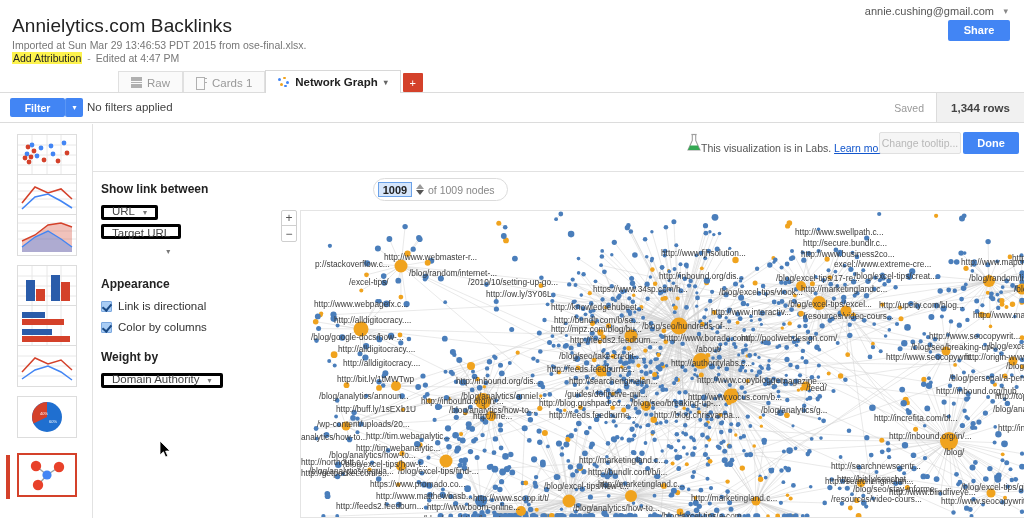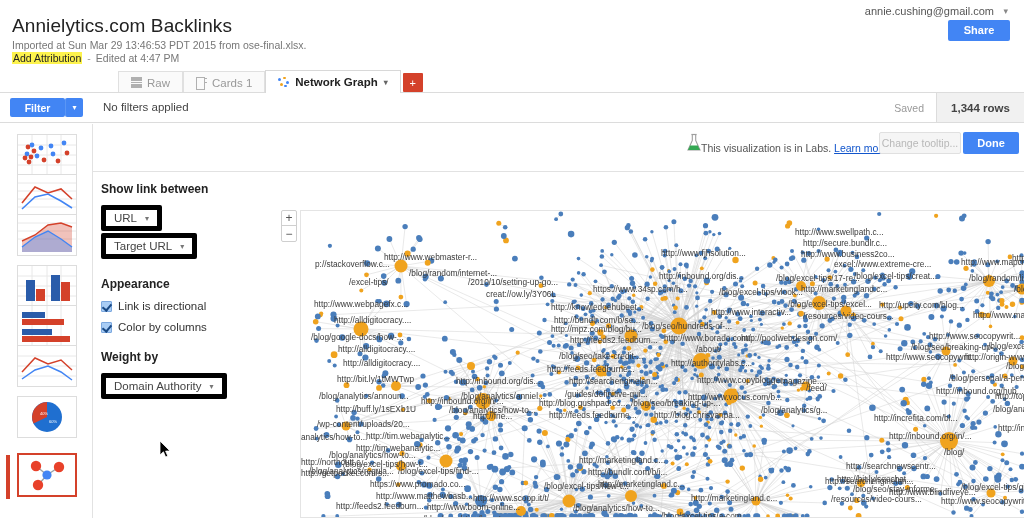--- a/index.html
+++ b/index.html
@@ -82,21 +82,21 @@
   .filter-btn {
     position:absolute; left:10px; top:5px; width:55px; height:19px;
     background:#4285f4; color:#fff; font-size:10.5px; font-weight:bold;
     border-radius:2px; display:flex; align-items:center; justify-content:center; cursor:pointer;
   }
   .filter-caret {
     position:absolute; left:65px; top:5px; width:18px; height:19px; background:#4285f4;
     border-radius:2px; color:#fff; font-size:8px; display:flex; align-items:center; justify-content:center;
     border-left:1px solid #5a96f5; cursor:pointer;
   }
-  .filter-text { position:absolute; left:103px; top:8px; font-size:11.5px; color:#444; }
+  .filter-text { position:absolute; left:87px; top:8px; font-size:11.5px; color:#444; }
   .saved-text { position:absolute; right:100px; top:9px; font-size:10.5px; color:#999; }
   .rows-box {
     position:absolute; right:0; top:0; width:88px; height:29px;
     background:#f1f1f1; border-left:1px solid #dcdcdc;
     display:flex; align-items:center; justify-content:center;
     font-size:11.5px; color:#444; font-weight:bold;
   }
 
   
   .rail { position:absolute; left:0; top:124px; width:93px; height:394px; background:#fff; border-right:1px solid #e2e2e2; }
@@ -122,22 +122,22 @@
   .btn-done {
     position:absolute; left:870px; top:8px; width:56px; height:22px;
     background:#4285f4; color:#fff; font-size:11px; font-weight:bold;
     border-radius:2px; display:flex; align-items:center; justify-content:center; cursor:pointer;
   }
 
   
   .cfg { position:absolute; left:0; top:48px; width:188px; height:346px; background:#fff; }
   .cfg-h { font-size:12px; font-weight:bold; color:#222; }
   .sel-box {
-    display:inline-flex; align-items:center; gap:8px; height:26px;
-    border:5px solid #000000; border-radius:2px; background:#fff;
+    display:inline-flex; align-items:flex-end; gap:8px; height:15px;
+    border:3px solid #000000; border-radius:2px; background:#fff;
     padding:0 8px; font-size:11.5px; color:#444; cursor:pointer;
   }
   .sel-box .c { font-size:8px; color:#777; }
   .chk-row { display:flex; align-items:center; gap:6px; font-size:11.5px; color:#333; cursor:pointer; }
   .chk {
     width:11px; height:11px; background:#a9cdf5; border:1px solid #7ba7de;
     border-radius:1px; position:relative;
   }
   .chk::after {
     content:""; position:absolute; left:2px; top:0px; width:4px; height:7px;
@@ -387,21 +387,21 @@
       <div class="btn-tooltip">Change tooltip...</div>
       <div class="btn-done">Done</div>
     </div>
 
     <div class="cfg">
       <div class="cfg-h" style="position:absolute;left:8px;top:10px;">Show link between</div>
       <div class="sel-box" style="position:absolute;left:8px;top:33px;min-width:54px;">
         <span>URL</span>
         <span class="c">▾</span>
       </div>
-      <div class="sel-box" style="position:absolute;left:8px;top:61px;">
+      <div class="sel-box" style="position:absolute;left:8px;top:52px;flex-direction:column;">
         <span>Target URL</span>
         <span class="c">▾</span>
       </div>
 
       <div class="cfg-h" style="position:absolute;left:8px;top:105px;">Appearance</div>
       <div class="chk-row" style="position:absolute;left:8px;top:128px;">
         <span class="chk"></span>
         <span>Link is directional</span>
       </div>
       <div class="chk-row" style="position:absolute;left:8px;top:149px;">
@@ -411,20 +411,28 @@
 
       <div class="cfg-h" style="position:absolute;left:8px;top:178px;">Weight by</div>
       <div class="sel-box" style="position:absolute;left:8px;top:201px;">
         <span>Domain Authority</span>
         <span class="c">▾</span>
       </div>
     </div>
 
     <div class="graph-wrap">
 
+      <div class="nodecount">
+        <div class="nc-input">1009</div>
+        <div class="spin">
+          <span class="up"></span>
+          <span class="dn"></span>
+        </div>
+        <div class="nc-label">of 1009 nodes</div>
+      </div>
 
       <div class="zoomctl">
         <div>+</div>
         <div>−</div>
       </div>
 
       <div class="canvas" id="canvas">
         <svg id="graph-svg" width="724" height="308">
             <path d="M378.0 115.0L252.3 84.0M378.0 115.0L375.3 34.2M378.0 115.0L416.2 37.9M378.0 115.0L428.2 98.9M378.0 115.0L284.2 128.7M378.0 115.0L300.9 45.5M378.0 115.0L369.1 78.5M378.0 115.0L333.3 119.8M378.0 115.0L274.5 73.9M378.0 115.0L354.4 148.2M378.0 115.0L333.2 146.8M378.0 115.0L346.6 87.7M378.0 115.0L351.1 47.7M378.0 115.0L472.7 167.6M378.0 115.0L336.7 201.4M378.0 115.0L405.6 71.8M378.0 115.0L404.9 22.2M378.0 115.0L310.8 43.8M378.0 115.0L419.3 203.9M378.0 115.0L360.9 57.0M378.0 115.0L424.1 170.1M378.0 115.0L268.2 73.4M378.0 115.0L365.3 210.7M378.0 115.0L335.9 146.5M378.0 115.0L400.1 42.1M378.0 115.0L294.5 70.3M378.0 115.0L301.2 39.9M378.0 115.0L385.3 54.0M378.0 115.0L350.9 20.8M378.0 115.0L473.0 51.2M378.0 115.0L290.2 92.4M378.0 115.0L440.4 67.1M378.0 115.0L383.2 197.2M378.0 115.0L258.0 161.3M378.0 115.0L368.2 60.4M378.0 115.0L400.3 163.9M378.0 115.0L312.7 210.3M378.0 115.0L384.8 223.3M378.0 115.0L327.4 14.4M378.0 115.0L434.5 73.1M378.0 115.0L456.1 57.7M378.0 115.0L379.5 53.2M378.0 115.0L461.2 131.6M378.0 115.0L405.1 213.7M378.0 115.0L444.8 134.2M378.0 115.0L444.5 160.0M378.0 115.0L404.2 47.3M378.0 115.0L404.5 14.7M378.0 115.0L307.0 95.8M378.0 115.0L298.8 130.8M378.0 115.0L363.7 44.5M378.0 115.0L472.4 47.1M378.0 115.0L439.2 107.7M378.0 115.0L356.9 156.3M378.0 115.0L340.4 96.0M378.0 115.0L412.8 23.6M378.0 115.0L425.7 157.9M378.0 115.0L400.8 57.3M378.0 115.0L275.6 105.2M378.0 115.0L469.9 170.8M378.0 115.0L362.1 155.4M378.0 115.0L492.0 126.5M378.0 115.0L358.7 155.1M378.0 115.0L478.1 103.0M378.0 115.0L332.7 84.2M378.0 115.0L341.9 167.3M378.0 115.0L372.4 72.3M378.0 115.0L280.3 84.1M378.0 115.0L359.1 175.7M378.0 115.0L344.1 28.3M378.0 115.0L428.8 37.3M378.0 115.0L417.0 206.1M378.0 115.0L476.3 136.1M378.0 115.0L418.7 105.6M378.0 115.0L375.6 167.2M378.0 115.0L407.7 40.1M378.0 115.0L355.9 182.5M378.0 115.0L415.0 168.0M378.0 115.0L314.4 89.5M378.0 115.0L417.7 163.6M378.0 115.0L301.5 88.6M378.0 115.0L425.1 83.7M378.0 115.0L333.8 101.1M378.0 115.0L394.3 158.9M378.0 115.0L364.9 16.2M378.0 115.0L307.5 93.9M378.0 115.0L251.3 90.0M378.0 115.0L344.3 139.7M378.0 115.0L328.3 151.5M378.0 115.0L363.5 80.1M378.0 115.0L354.1 72.7M378.0 115.0L493.8 84.5M378.0 115.0L477.7 185.4M378.0 115.0L322.7 198.9M378.0 115.0L353.6 163.5M378.0 115.0L375.3 194.9M378.0 115.0L418.5 22.5M378.0 115.0L384.2 214.3M378.0 115.0L379.8 191.1M378.0 115.0L419.3 133.6M378.0 115.0L452.2 118.5M378.0 115.0L347.3 214.1M378.0 115.0L424.8 132.7M378.0 115.0L446.6 93.8M378.0 115.0L421.4 211.0M378.0 115.0L373.5 57.9M378.0 115.0L270.2 137.1M378.0 115.0L285.6 151.9M378.0 115.0L452.0 152.7M378.0 115.0L327.3 99.7M378.0 115.0L320.7 104.5M378.0 115.0L294.6 127.0M378.0 115.0L436.6 111.6M378.0 115.0L367.6 59.7M378.0 115.0L477.4 180.6M378.0 115.0L345.7 45.7M378.0 115.0L485.3 164.3M378.0 115.0L311.7 87.8M378.0 115.0L467.5 132.2M378.0 115.0L329.9 20.5M378.0 115.0L364.1 40.2M378.0 115.0L496.2 156.1M378.0 115.0L282.2 97.7M378.0 115.0L343.1 148.5M378.0 115.0L394.1 75.3M378.0 115.0L446.7 170.0M378.0 115.0L265.5 134.4M378.0 115.0L377.1 169.1M378.0 115.0L481.3 117.1M378.0 115.0L482.6 81.4M378.0 115.0L326.3 16.7M378.0 115.0L408.9 20.7M378.0 115.0L435.4 182.7M378.0 115.0L358.9 158.7M378.0 115.0L361.1 153.1M378.0 115.0L358.8 82.7M378.0 115.0L294.2 111.6M378.0 115.0L439.6 69.9M378.0 115.0L458.0 146.4M378.0 115.0L444.1 181.2M378.0 115.0L418.6 138.1M378.0 115.0L288.8 82.2M378.0 115.0L277.5 47.6M378.0 115.0L361.9 178.6M378.0 115.0L482.9 113.1M378.0 115.0L372.9 10.7M378.0 115.0L395.3 44.4M378.0 115.0L307.9 162.7M378.0 115.0L359.9 81.1M378.0 115.0L313.3 31.3M400.0 150.0L486.0 148.4M400.0 150.0L406.7 204.5M400.0 150.0L380.3 192.8M400.0 150.0L374.5 96.8M400.0 150.0L325.0 151.9M400.0 150.0L373.1 172.1M400.0 150.0L439.3 159.1M400.0 150.0L349.4 66.0M400.0 150.0L363.8 75.5M400.0 150.0L312.1 145.3M400.0 150.0L330.9 218.6M400.0 150.0L410.4 208.2M400.0 150.0L310.7 171.8M400.0 150.0L396.5 86.9M400.0 150.0L328.0 206.7M400.0 150.0L458.5 161.1M400.0 150.0L327.9 162.8M400.0 150.0L488.7 112.4M400.0 150.0L446.8 205.6M400.0 150.0L434.8 224.0M400.0 150.0L297.2 155.6M400.0 150.0L441.8 141.9M400.0 150.0L501.9 139.9M400.0 150.0L320.9 156.1M400.0 150.0L376.7 87.5M400.0 150.0L428.8 174.1M400.0 150.0L399.3 110.5M400.0 150.0L395.7 95.2M400.0 150.0L442.4 150.7M400.0 150.0L346.1 214.4M400.0 150.0L428.7 235.4M400.0 150.0L467.4 192.0M400.0 150.0L378.4 181.6M400.0 150.0L334.7 123.3M400.0 150.0L375.3 210.3M400.0 150.0L345.1 203.4M400.0 150.0L446.1 144.8M400.0 150.0L441.0 156.2M400.0 150.0L323.1 152.6M400.0 150.0L381.9 221.7M400.0 150.0L481.0 90.5M400.0 150.0L307.6 114.8M400.0 150.0L477.5 170.1M400.0 150.0L427.2 128.8M400.0 150.0L454.2 143.5M400.0 150.0L478.5 134.9M400.0 150.0L352.0 196.9M400.0 150.0L404.2 113.1M400.0 150.0L349.6 161.0M400.0 150.0L408.1 228.6M400.0 150.0L386.6 198.7M400.0 150.0L336.8 172.7M400.0 150.0L430.3 180.8M400.0 150.0L464.7 131.5M400.0 150.0L341.6 180.4M400.0 150.0L329.0 103.1M400.0 150.0L389.7 69.9M400.0 150.0L327.8 137.3M400.0 150.0L330.6 189.1M400.0 150.0L293.2 149.0M400.0 150.0L418.9 184.6M400.0 150.0L333.2 110.6M400.0 150.0L384.4 181.3M400.0 150.0L424.1 201.9M400.0 150.0L496.5 129.4M400.0 150.0L404.0 194.0M400.0 150.0L450.0 105.4M400.0 150.0L473.2 91.0M400.0 150.0L312.7 205.4M400.0 150.0L339.5 216.0M400.0 150.0L419.0 116.1M400.0 150.0L406.0 207.8M400.0 150.0L448.7 144.5M400.0 150.0L493.1 130.9M400.0 150.0L418.4 236.8M400.0 150.0L368.1 69.6M400.0 150.0L346.1 73.2M400.0 150.0L319.5 150.6M400.0 150.0L405.1 98.8M400.0 150.0L413.3 101.5M400.0 150.0L414.3 187.6M400.0 150.0L460.4 215.2M400.0 150.0L486.3 189.0M400.0 150.0L318.2 190.2M400.0 150.0L311.3 184.5M400.0 150.0L433.4 179.8M400.0 150.0L465.7 168.6M400.0 150.0L422.6 230.6M400.0 150.0L342.1 106.7M400.0 150.0L484.6 172.8M400.0 150.0L435.8 185.7M400.0 150.0L441.2 75.3M400.0 150.0L385.9 55.9M400.0 150.0L437.3 213.3M400.0 150.0L375.1 111.0M400.0 150.0L423.7 240.3M400.0 150.0L423.3 77.2M400.0 150.0L411.1 80.8M400.0 150.0L425.3 193.4M400.0 150.0L461.0 157.2M400.0 150.0L428.1 191.4M400.0 150.0L327.2 195.7M400.0 150.0L372.6 94.2M400.0 150.0L416.3 121.2M400.0 150.0L450.4 109.5M400.0 150.0L407.0 211.2M400.0 150.0L501.0 177.8M400.0 150.0L359.0 157.8M400.0 150.0L434.6 136.0M400.0 150.0L315.0 214.9M400.0 150.0L404.4 243.5M400.0 150.0L334.7 197.5M400.0 150.0L361.5 125.8M400.0 150.0L442.9 239.8M400.0 150.0L381.3 110.6M400.0 150.0L498.7 103.1M400.0 150.0L409.1 110.1M400.0 150.0L302.3 125.9M400.0 150.0L329.9 125.8M400.0 150.0L332.1 109.4M400.0 150.0L393.1 229.4M400.0 150.0L420.3 221.1M400.0 150.0L440.8 176.6M400.0 150.0L344.9 155.3M400.0 150.0L506.2 188.3M400.0 150.0L442.4 186.5M400.0 150.0L504.4 115.0M400.0 150.0L287.4 171.8M400.0 150.0L395.9 81.8M400.0 150.0L379.9 79.7M330.0 125.0L306.5 142.7M330.0 125.0L284.5 103.3M330.0 125.0L310.8 75.3M330.0 125.0L345.1 162.5M330.0 125.0L331.8 90.7M330.0 125.0L309.3 157.9M330.0 125.0L265.4 124.5M330.0 125.0L409.2 89.9M330.0 125.0L303.4 60.8M330.0 125.0L362.9 119.8M330.0 125.0L343.2 151.3M330.0 125.0L301.7 87.9M330.0 125.0L239.3 140.5M330.0 125.0L383.8 67.8M330.0 125.0L296.4 109.8M330.0 125.0L373.7 101.2M330.0 125.0L315.6 181.3M330.0 125.0L324.2 80.0M330.0 125.0L274.0 90.2M330.0 125.0L337.9 201.0M330.0 125.0L292.7 99.6M330.0 125.0L412.0 147.0M330.0 125.0L291.2 104.8M330.0 125.0L280.2 107.9M330.0 125.0L264.3 135.3M330.0 125.0L318.4 179.9M330.0 125.0L272.7 90.9M330.0 125.0L287.8 128.3M330.0 125.0L350.6 49.7M330.0 125.0L337.7 170.2M330.0 125.0L321.4 80.9M330.0 125.0L289.6 100.6M330.0 125.0L282.6 63.2M330.0 125.0L306.5 153.8M330.0 125.0L301.9 140.2M330.0 125.0L338.1 98.3M330.0 125.0L300.1 54.2M330.0 125.0L406.9 144.3M330.0 125.0L333.3 76.1M330.0 125.0L291.0 110.0M330.0 125.0L296.4 181.7M330.0 125.0L361.8 125.7M330.0 125.0L361.5 87.9M330.0 125.0L304.1 150.8M330.0 125.0L358.6 143.1M330.0 125.0L248.5 131.4M330.0 125.0L418.3 146.2M330.0 125.0L378.4 64.9M330.0 125.0L371.3 131.0M330.0 125.0L304.6 96.5M330.0 125.0L307.0 179.3M330.0 125.0L331.8 150.5M330.0 125.0L363.9 87.1M330.0 125.0L364.4 87.3M330.0 125.0L238.3 122.1M330.0 125.0L271.7 68.6M330.0 125.0L277.1 156.9M330.0 125.0L359.8 124.5M330.0 125.0L328.3 87.4M330.0 125.0L308.3 190.9M330.0 125.0L388.1 74.6M330.0 125.0L351.4 58.6M330.0 125.0L277.6 61.9M330.0 125.0L401.4 113.0M330.0 125.0L379.2 192.5M330.0 125.0L356.4 142.8M330.0 125.0L318.5 84.8M330.0 125.0L343.1 177.2M330.0 125.0L356.0 162.3M330.0 125.0L325.1 175.8M330.0 125.0L246.6 93.3M330.0 125.0L317.3 86.6M330.0 125.0L393.7 163.6M330.0 125.0L302.0 155.6M330.0 125.0L304.0 163.4M330.0 125.0L243.5 109.0M330.0 125.0L361.1 56.3M330.0 125.0L291.8 112.1M330.0 125.0L385.5 96.4M330.0 125.0L264.9 112.4M300.0 160.0L325.1 172.2M300.0 160.0L241.9 175.9M300.0 160.0L282.7 198.2M300.0 160.0L257.7 134.5M300.0 160.0L350.0 149.9M300.0 160.0L274.6 218.9M300.0 160.0L359.5 136.8M300.0 160.0L337.5 154.6M300.0 160.0L333.8 171.5M300.0 160.0L239.8 185.0M300.0 160.0L329.2 146.0M300.0 160.0L252.6 134.7M300.0 160.0L323.7 137.2M300.0 160.0L274.8 167.0M300.0 160.0L265.6 171.4M300.0 160.0L259.4 200.0M300.0 160.0L345.6 175.2M300.0 160.0L278.0 133.9M300.0 160.0L356.0 166.1M300.0 160.0L265.0 157.1M300.0 160.0L312.7 140.5M300.0 160.0L296.8 182.0M300.0 160.0L313.5 141.5M300.0 160.0L322.9 141.4M300.0 160.0L312.0 182.7M300.0 160.0L328.8 101.1M300.0 160.0L341.4 171.7M300.0 160.0L307.3 186.5M300.0 160.0L299.7 181.3M300.0 160.0L256.6 198.5M300.0 160.0L351.7 191.9M300.0 160.0L251.6 155.0M300.0 160.0L265.2 134.4M300.0 160.0L329.0 148.9M300.0 160.0L353.5 167.2M300.0 160.0L285.9 177.1M300.0 160.0L271.0 141.9M300.0 160.0L286.8 131.7M300.0 160.0L309.3 115.3M300.0 160.0L334.5 185.6M300.0 160.0L251.4 125.1M300.0 160.0L276.4 184.6M300.0 160.0L232.4 147.6M300.0 160.0L273.9 173.8M300.0 160.0L243.7 184.0M300.0 160.0L231.6 164.6M300.0 160.0L328.4 160.6M300.0 160.0L279.5 196.6M300.0 160.0L253.0 156.1M300.0 160.0L302.9 138.8M300.0 160.0L299.6 122.6M300.0 160.0L291.4 112.8M300.0 160.0L263.7 199.2M300.0 160.0L278.2 184.2M300.0 160.0L250.4 163.1M430.0 185.0L364.7 130.7M430.0 185.0L425.2 106.7M430.0 185.0L462.6 232.0M430.0 185.0L351.4 222.9M430.0 185.0L377.1 203.3M430.0 185.0L462.4 204.0M430.0 185.0L442.8 225.3M430.0 185.0L365.2 178.7M430.0 185.0L393.7 237.0M430.0 185.0L442.0 139.7M430.0 185.0L495.5 134.2M430.0 185.0L468.1 149.8M430.0 185.0L330.6 169.8M430.0 185.0L389.5 201.2M430.0 185.0L420.3 212.2M430.0 185.0L474.0 175.2M430.0 185.0L381.4 155.9M430.0 185.0L439.7 226.7M430.0 185.0L365.6 154.8M430.0 185.0L508.9 187.1M430.0 185.0L458.9 108.6M430.0 185.0L436.6 214.1M430.0 185.0L464.7 266.6M430.0 185.0L427.8 234.8M430.0 185.0L361.2 240.0M430.0 185.0L417.7 156.7M430.0 185.0L431.0 249.2M430.0 185.0L391.7 265.7M430.0 185.0L467.4 157.4M430.0 185.0L353.6 228.8M430.0 185.0L460.4 113.3M430.0 185.0L385.0 203.0M430.0 185.0L375.0 191.0M430.0 185.0L467.7 172.0M430.0 185.0L459.1 265.2M430.0 185.0L450.8 159.7M430.0 185.0L430.2 213.3M430.0 185.0L516.5 187.5M430.0 185.0L390.2 226.6M430.0 185.0L492.0 214.8M430.0 185.0L340.8 174.2M430.0 185.0L436.7 103.1M430.0 185.0L510.7 227.8M430.0 185.0L429.2 219.8M430.0 185.0L471.4 258.4M430.0 185.0L506.8 243.1M430.0 185.0L398.0 201.1M430.0 185.0L375.8 223.2M430.0 185.0L472.8 176.1M430.0 185.0L518.5 207.6M430.0 185.0L455.9 164.5M430.0 185.0L427.4 100.5M430.0 185.0L444.9 138.6M430.0 185.0L501.3 146.9M430.0 185.0L459.3 155.3M430.0 185.0L508.4 240.4M430.0 185.0L520.0 227.1M430.0 185.0L433.1 133.0M430.0 185.0L467.4 154.6M430.0 185.0L494.6 237.4M430.0 185.0L503.0 199.4M430.0 185.0L401.0 153.9M430.0 185.0L489.5 154.0M430.0 185.0L391.1 167.4M430.0 185.0L508.3 179.5M430.0 185.0L464.3 173.0M430.0 185.0L411.1 117.6M430.0 185.0L431.3 128.1M430.0 185.0L398.0 123.0M430.0 185.0L381.6 132.8M430.0 185.0L459.4 206.4M430.0 185.0L403.4 106.3M430.0 185.0L392.0 154.6M430.0 185.0L414.7 139.9M430.0 185.0L386.1 243.0M430.0 185.0L384.3 159.4M430.0 185.0L401.5 224.0M430.0 185.0L406.5 226.5M430.0 185.0L408.5 216.5M430.0 185.0L497.4 179.1M430.0 185.0L428.1 110.4M430.0 185.0L425.8 253.5M430.0 185.0L522.6 209.8M430.0 185.0L449.3 215.0M430.0 185.0L397.7 198.1M430.0 185.0L463.9 232.1M430.0 185.0L437.7 143.9M430.0 185.0L341.7 193.8M430.0 185.0L517.4 166.1M430.0 185.0L485.7 136.5M345.0 195.0L311.1 204.5M345.0 195.0L317.9 179.5M345.0 195.0L351.9 221.2M345.0 195.0L340.6 160.5M345.0 195.0L373.8 189.5M345.0 195.0L361.4 174.7M345.0 195.0L320.1 147.2M345.0 195.0L396.1 164.9M345.0 195.0L275.4 200.2M345.0 195.0L301.3 183.0M345.0 195.0L357.5 143.9M345.0 195.0L326.7 164.2M345.0 195.0L349.1 136.3M345.0 195.0L331.5 228.5M345.0 195.0L379.1 245.9M345.0 195.0L356.2 148.0M345.0 195.0L305.0 211.5M345.0 195.0L333.3 224.6M345.0 195.0L399.3 208.8M345.0 195.0L330.7 146.2M345.0 195.0L305.9 245.7M345.0 195.0L306.2 146.8M345.0 195.0L311.6 196.7M345.0 195.0L409.8 201.5M345.0 195.0L375.3 168.8M345.0 195.0L327.9 156.4M345.0 195.0L344.7 155.5M345.0 195.0L304.2 153.2M345.0 195.0L354.6 249.6M345.0 195.0L333.3 241.9M345.0 195.0L308.5 182.8M345.0 195.0L365.2 250.7M345.0 195.0L344.9 139.6M345.0 195.0L377.6 229.7M345.0 195.0L298.1 204.8M345.0 195.0L332.8 211.5M345.0 195.0L344.5 232.0M345.0 195.0L359.8 211.9M345.0 195.0L392.5 228.1M345.0 195.0L392.2 194.9M345.0 195.0L335.8 214.5M345.0 195.0L319.5 164.8M345.0 195.0L285.9 166.0M345.0 195.0L349.5 151.5M345.0 195.0L292.1 167.5M268.0 290.0L288.8 216.7M268.0 290.0L243.9 221.9M268.0 290.0L290.8 305.0M268.0 290.0L305.4 305.0M268.0 290.0L283.9 242.3M268.0 290.0L230.9 305.0M268.0 290.0L355.0 265.6M268.0 290.0L260.9 243.5M268.0 290.0L235.6 305.0M268.0 290.0L261.2 237.0M268.0 290.0L201.1 293.0M268.0 290.0L319.9 305.0M268.0 290.0L258.0 232.5M268.0 290.0L278.6 255.4M268.0 290.0L332.5 292.1M268.0 290.0L183.1 288.5M268.0 290.0L208.0 305.0M268.0 290.0L209.1 305.0M268.0 290.0L314.3 265.1M268.0 290.0L221.8 272.0M268.0 290.0L290.1 305.0M268.0 290.0L282.9 260.7M268.0 290.0L321.6 305.0M268.0 290.0L303.4 302.3M268.0 290.0L204.2 305.0M268.0 290.0L291.2 233.2M268.0 290.0L232.1 305.0M268.0 290.0L307.7 284.8M268.0 290.0L193.3 301.6M268.0 290.0L315.0 305.0M268.0 290.0L188.6 256.1M268.0 290.0L309.2 259.4M268.0 290.0L315.9 305.0M268.0 290.0L277.8 212.5M268.0 290.0L353.5 284.7M268.0 290.0L261.0 305.0M268.0 290.0L227.8 293.5M268.0 290.0L263.0 305.0M268.0 290.0L246.9 235.4M268.0 290.0L275.8 260.1M268.0 290.0L332.2 241.5M268.0 290.0L340.3 294.9M268.0 290.0L316.2 226.2M268.0 290.0L233.1 248.3M268.0 290.0L238.8 231.2M268.0 290.0L208.2 256.2M268.0 290.0L305.0 274.2M268.0 290.0L341.0 242.2M268.0 290.0L293.5 253.6M268.0 290.0L328.7 305.0M268.0 290.0L288.6 305.0M268.0 290.0L238.1 220.1M268.0 290.0L328.8 305.0M268.0 290.0L244.2 305.0M268.0 290.0L269.4 256.0M268.0 290.0L255.6 266.0M268.0 290.0L224.9 287.2M268.0 290.0L250.8 305.0M268.0 290.0L271.0 305.0M268.0 290.0L259.2 305.0M268.0 290.0L199.8 305.0M268.0 290.0L225.0 302.2M268.0 290.0L271.8 263.9M268.0 290.0L324.1 272.5M268.0 290.0L329.7 305.0M268.0 290.0L308.7 264.0M268.0 290.0L182.9 305.0M268.0 290.0L234.0 272.1M268.0 290.0L285.7 221.6M268.0 290.0L321.0 227.5M330.0 285.0L295.9 255.5M330.0 285.0L355.7 212.3M330.0 285.0L324.6 305.0M330.0 285.0L382.8 236.5M330.0 285.0L334.2 305.0M330.0 285.0L357.6 305.0M330.0 285.0L376.6 281.6M330.0 285.0L349.2 305.0M330.0 285.0L383.2 303.8M330.0 285.0L295.6 208.4M330.0 285.0L257.0 305.0M330.0 285.0L379.2 302.2M330.0 285.0L369.0 305.0M330.0 285.0L407.2 247.3M330.0 285.0L278.7 305.0M330.0 285.0L369.4 284.6M330.0 285.0L405.4 234.9M330.0 285.0L256.3 305.0M330.0 285.0L291.4 305.0M330.0 285.0L385.0 305.0M330.0 285.0L313.6 229.3M330.0 285.0L399.9 279.2M330.0 285.0L409.1 250.3M330.0 285.0L279.2 257.1M330.0 285.0L394.6 289.9M330.0 285.0L411.1 305.0M330.0 285.0L312.7 228.1M330.0 285.0L266.7 225.2M330.0 285.0L307.0 232.4M330.0 285.0L377.8 257.4M330.0 285.0L395.9 305.0M330.0 285.0L367.7 305.0M330.0 285.0L274.6 305.0M330.0 285.0L386.9 302.2M330.0 285.0L284.6 305.0M330.0 285.0L367.6 235.0M330.0 285.0L346.6 257.5M330.0 285.0L281.3 278.1M330.0 285.0L395.6 299.3M330.0 285.0L270.2 224.7M330.0 285.0L404.1 305.0M330.0 285.0L359.4 305.0M330.0 285.0L411.1 305.0M330.0 285.0L406.9 253.4M330.0 285.0L362.9 274.9M330.0 285.0L389.7 293.1M330.0 285.0L272.2 305.0M330.0 285.0L385.8 253.3M330.0 285.0L352.0 305.0M330.0 285.0L275.4 278.5M330.0 285.0L410.0 277.1M330.0 285.0L371.6 252.6M330.0 285.0L381.2 276.5M330.0 285.0L377.5 258.0M330.0 285.0L283.4 305.0M330.0 285.0L267.3 249.9M330.0 285.0L426.6 270.6M330.0 285.0L289.4 286.0M330.0 285.0L356.6 265.4M330.0 285.0L245.6 278.5M330.0 285.0L391.8 243.2M330.0 285.0L420.7 285.9M330.0 285.0L376.5 246.5M330.0 285.0L356.6 305.0M330.0 285.0L306.8 251.7M330.0 285.0L370.2 236.2M330.0 285.0L367.9 305.0M330.0 285.0L277.4 294.4M330.0 285.0L339.7 251.9M330.0 285.0L235.7 298.8M330.0 285.0L327.5 305.0M330.0 285.0L406.5 267.8M330.0 285.0L309.5 262.4M330.0 285.0L289.9 236.0M330.0 285.0L328.2 229.0M220.0 300.0L225.7 305.0M220.0 300.0L235.1 266.1M220.0 300.0L241.8 251.4M220.0 300.0L165.6 293.3M220.0 300.0L247.5 305.0M220.0 300.0L204.2 305.0M220.0 300.0L205.9 305.0M220.0 300.0L243.5 305.0M220.0 300.0L270.9 305.0M220.0 300.0L242.4 305.0M220.0 300.0L234.8 275.2M220.0 300.0L231.2 305.0M220.0 300.0L181.0 301.7M220.0 300.0L210.4 305.0M220.0 300.0L191.1 289.1M220.0 300.0L154.6 292.6M220.0 300.0L274.0 305.0M220.0 300.0L232.8 305.0M220.0 300.0L190.1 255.2M220.0 300.0L186.8 300.6M220.0 300.0L260.5 298.3M220.0 300.0L263.9 305.0M220.0 300.0L197.5 304.4M220.0 300.0L174.1 302.6M220.0 300.0L205.0 305.0M220.0 300.0L212.0 305.0M220.0 300.0L241.9 253.5M220.0 300.0L242.1 305.0M220.0 300.0L231.3 305.0M220.0 300.0L172.8 305.0M220.0 300.0L177.7 305.0M220.0 300.0L199.5 305.0M220.0 300.0L199.3 305.0M220.0 300.0L256.8 266.1M220.0 300.0L261.0 305.0M220.0 300.0L224.0 305.0M220.0 300.0L169.4 285.9M220.0 300.0L274.8 300.6M180.0 290.0L214.7 305.0M180.0 290.0L211.3 261.4M180.0 290.0L211.4 305.0M180.0 290.0L128.2 289.2M180.0 290.0L141.7 283.9M180.0 290.0L206.1 258.1M180.0 290.0L167.1 305.0M180.0 290.0L163.4 257.1M180.0 290.0L128.3 274.6M180.0 290.0L149.9 285.4M180.0 290.0L200.6 270.7M180.0 290.0L193.9 258.2M180.0 290.0L163.5 253.1M180.0 290.0L149.7 305.0M180.0 290.0L166.6 277.7M180.0 290.0L139.6 305.0M180.0 290.0L195.2 305.0M180.0 290.0L172.3 305.0M180.0 290.0L201.6 261.0M180.0 290.0L125.0 296.6M180.0 290.0L166.9 305.0M180.0 290.0L194.4 276.2M180.0 290.0L159.3 304.5M180.0 290.0L218.0 304.2M180.0 290.0L164.2 249.1M180.0 290.0L176.1 246.5M180.0 290.0L205.1 305.0M180.0 290.0L164.4 305.0M180.0 290.0L141.9 278.6M180.0 290.0L198.9 278.5M455.0 290.0L421.2 305.0M455.0 290.0L470.4 259.7M455.0 290.0L501.8 305.0M455.0 290.0L523.7 291.9M455.0 290.0L459.6 268.3M455.0 290.0L506.0 305.0M455.0 290.0L469.3 258.6M455.0 290.0L420.2 231.9M455.0 290.0L489.3 305.0M455.0 290.0L463.2 229.6M455.0 290.0L453.2 235.0M455.0 290.0L482.9 240.6M455.0 290.0L391.5 305.0M455.0 290.0L480.5 259.5M455.0 290.0L487.2 258.4M455.0 290.0L509.7 275.7M455.0 290.0L494.9 305.0M455.0 290.0L476.7 305.0M455.0 290.0L443.4 305.0M455.0 290.0L408.8 292.5M455.0 290.0L416.9 235.6M455.0 290.0L387.7 278.4M455.0 290.0L470.9 259.7M455.0 290.0L494.1 305.0M455.0 290.0L393.0 261.0M455.0 290.0L454.9 305.0M455.0 290.0L484.4 256.7M455.0 290.0L482.4 271.2M455.0 290.0L492.4 274.4M455.0 290.0L456.5 305.0M455.0 290.0L483.4 305.0M455.0 290.0L486.5 284.2M455.0 290.0L426.6 280.6M455.0 290.0L415.7 299.3M455.0 290.0L429.4 253.3M455.0 290.0L428.6 291.7M455.0 290.0L430.0 298.3M455.0 290.0L491.9 305.0M455.0 290.0L384.1 305.0M455.0 290.0L486.7 305.0M455.0 290.0L528.9 276.6M455.0 290.0L467.0 305.0M455.0 290.0L398.8 305.0M455.0 290.0L438.2 305.0M455.0 290.0L447.1 305.0M518.0 92.0L477.7 92.1M518.0 92.0L565.5 84.7M518.0 92.0L468.8 54.0M518.0 92.0L458.0 82.4M518.0 92.0L552.7 107.5M518.0 92.0L531.4 107.7M518.0 92.0L542.7 90.5M518.0 92.0L507.0 120.8M518.0 92.0L488.2 70.9M518.0 92.0L552.3 104.3M518.0 92.0L548.7 113.8M518.0 92.0L539.0 41.3M518.0 92.0L474.3 48.7M518.0 92.0L548.4 124.8M518.0 92.0L502.8 49.2M518.0 92.0L516.0 136.2M518.0 92.0L562.3 59.2M518.0 92.0L461.3 102.1M518.0 92.0L543.5 54.7M518.0 92.0L528.9 109.5M518.0 92.0L480.4 71.4M518.0 92.0L573.2 113.1M518.0 92.0L521.2 114.8M518.0 92.0L491.0 39.9M518.0 92.0L538.6 42.8M518.0 92.0L518.3 138.7M518.0 92.0L495.2 78.3M518.0 92.0L556.0 45.9M518.0 92.0L501.7 41.6M518.0 92.0L552.6 70.8M518.0 92.0L574.3 66.6M518.0 92.0L542.7 86.5M518.0 92.0L567.0 70.3M518.0 92.0L528.8 66.5M518.0 92.0L534.9 38.9M518.0 92.0L536.3 75.0M518.0 92.0L551.5 41.6M518.0 92.0L556.4 82.2M518.0 92.0L511.4 72.7M518.0 92.0L507.4 131.8M518.0 92.0L553.7 63.0M518.0 92.0L549.9 58.3M545.0 100.0L515.1 122.8M545.0 100.0L584.6 125.0M545.0 100.0L587.5 69.9M545.0 100.0L581.4 63.9M545.0 100.0L563.2 109.3M545.0 100.0L527.5 59.2M545.0 100.0L509.6 127.2M545.0 100.0L504.6 109.1M545.0 100.0L594.6 76.3M545.0 100.0L546.7 143.7M545.0 100.0L573.3 78.1M545.0 100.0L514.6 82.6M545.0 100.0L579.7 140.3M545.0 100.0L596.0 113.0M545.0 100.0L548.9 124.3M545.0 100.0L599.1 96.6M545.0 100.0L497.8 94.9M545.0 100.0L553.7 84.6M545.0 100.0L583.6 73.3M545.0 100.0L498.3 115.2M545.0 100.0L514.4 90.0M545.0 100.0L588.3 106.9M545.0 100.0L536.7 132.0M545.0 100.0L571.9 132.7M545.0 100.0L588.2 69.8M545.0 100.0L569.0 145.9M545.0 100.0L588.3 118.9M545.0 100.0L600.0 107.8M545.0 100.0L518.1 92.0M545.0 100.0L572.0 136.1M500.0 75.0L462.1 75.1M500.0 75.0L529.7 73.2M500.0 75.0L493.1 90.0M500.0 75.0L454.1 72.1M500.0 75.0L486.1 53.0M500.0 75.0L494.1 91.1M500.0 75.0L522.6 69.3M500.0 75.0L507.7 42.4M500.0 75.0L514.7 65.8M500.0 75.0L526.1 48.1M500.0 75.0L480.6 56.5M500.0 75.0L517.6 40.0M500.0 75.0L544.0 73.7M500.0 75.0L484.5 72.0M500.0 75.0L517.1 96.9M500.0 75.0L532.9 87.6M500.0 75.0L486.3 67.9M500.0 75.0L465.0 83.0M500.0 75.0L490.6 98.6M500.0 75.0L534.4 60.6M500.0 75.0L483.2 80.9M500.0 75.0L484.6 94.6M688.0 70.0L711.5 93.2M688.0 70.0L721.0 73.2M688.0 70.0L687.1 30.6M688.0 70.0L696.2 50.3M688.0 70.0L675.7 89.9M688.0 70.0L636.9 65.5M688.0 70.0L664.8 73.5M688.0 70.0L673.3 50.8M688.0 70.0L653.8 79.8M688.0 70.0L639.2 80.0M688.0 70.0L660.1 42.1M688.0 70.0L689.5 115.4M688.0 70.0L676.1 100.4M688.0 70.0L721.0 89.5M688.0 70.0L673.1 53.1M688.0 70.0L686.8 53.8M688.0 70.0L691.8 87.8M688.0 70.0L719.3 79.9M688.0 70.0L671.4 59.9M688.0 70.0L647.7 79.0M688.0 70.0L660.6 88.1M688.0 70.0L721.0 50.8M688.0 70.0L665.0 57.3M688.0 70.0L701.0 93.4M688.0 70.0L705.5 96.0M688.0 70.0L681.4 94.3M688.0 70.0L716.1 77.1M688.0 70.0L662.6 77.2M688.0 70.0L661.4 98.2M688.0 70.0L697.2 96.9M721.0 78.0L721.0 79.4M721.0 78.0L721.0 70.7M721.0 78.0L705.7 70.0M721.0 78.0L696.4 83.6M721.0 78.0L690.4 82.8M721.0 78.0L711.6 74.5M721.0 78.0L701.7 76.1M721.0 78.0L721.0 65.7M721.0 78.0L708.9 45.9M721.0 78.0L721.0 91.2M721.0 78.0L713.8 105.6M721.0 78.0L720.5 44.3M721.0 78.0L690.1 86.2M721.0 78.0L700.9 89.7M721.0 78.0L721.0 61.6M721.0 78.0L721.0 62.4M721.0 78.0L686.8 81.7M721.0 78.0L700.1 81.2M648.0 230.0L667.2 182.7M648.0 230.0L721.0 255.6M648.0 230.0L601.2 178.6M648.0 230.0L701.7 243.3M648.0 230.0L606.5 199.0M648.0 230.0L623.7 214.7M648.0 230.0L622.4 265.4M648.0 230.0L663.6 199.8M648.0 230.0L714.7 268.3M648.0 230.0L652.5 301.5M648.0 230.0L652.8 192.7M648.0 230.0L647.8 205.5M648.0 230.0L710.8 269.0M648.0 230.0L622.7 173.3M648.0 230.0L639.4 282.8M648.0 230.0L603.1 262.2M648.0 230.0L658.8 178.2M648.0 230.0L671.6 216.6M648.0 230.0L606.5 191.9M648.0 230.0L672.5 270.1M648.0 230.0L691.7 190.4M648.0 230.0L624.0 247.1M648.0 230.0L594.7 272.3M648.0 230.0L649.0 174.7M648.0 230.0L721.0 242.7M648.0 230.0L565.8 226.7M648.0 230.0L674.4 251.5M648.0 230.0L635.6 268.1M648.0 230.0L684.8 268.0M648.0 230.0L667.6 186.8M648.0 230.0L665.4 206.0M648.0 230.0L672.2 160.3M648.0 230.0L608.0 201.3M648.0 230.0L626.3 265.5M648.0 230.0L664.3 275.6M648.0 230.0L598.7 257.5M648.0 230.0L627.9 167.2M648.0 230.0L678.1 210.8M648.0 230.0L706.4 192.4M648.0 230.0L643.1 191.1M648.0 230.0L687.1 185.9M648.0 230.0L587.5 239.0M648.0 230.0L674.5 216.9M648.0 230.0L671.5 256.5M648.0 230.0L694.2 215.9M648.0 230.0L612.5 244.3M648.0 230.0L672.1 212.6M648.0 230.0L697.8 264.4M648.0 230.0L626.3 197.4M648.0 230.0L703.6 188.1M648.0 230.0L613.0 257.5M648.0 230.0L581.2 240.8M648.0 230.0L665.6 188.1M648.0 230.0L693.6 231.6M648.0 230.0L655.5 263.3M690.0 282.0L695.3 265.9M690.0 282.0L657.2 273.3M690.0 282.0L670.5 305.0M690.0 282.0L701.5 249.2M690.0 282.0L671.9 257.3M690.0 282.0L705.7 251.7M690.0 282.0L704.0 286.7M690.0 282.0L669.3 298.5M690.0 282.0L720.1 280.1M690.0 282.0L658.9 271.2M690.0 282.0L665.6 297.2M690.0 282.0L672.5 288.3M690.0 282.0L682.0 293.5M690.0 282.0L721.0 300.7M690.0 282.0L709.5 258.3M690.0 282.0L706.8 275.6M560.0 272.0L565.2 295.6M560.0 272.0L540.9 292.5M560.0 272.0L541.6 270.2M560.0 272.0L539.6 246.0M560.0 272.0L546.3 277.2M560.0 272.0L549.3 297.0M560.0 272.0L538.7 277.3M560.0 272.0L530.7 268.5M560.0 272.0L551.0 283.2M560.0 272.0L572.0 287.4M560.0 272.0L598.6 258.3M560.0 272.0L575.5 260.9M560.0 272.0L562.3 284.8M560.0 272.0L558.1 256.4M560.0 272.0L570.2 244.1M560.0 272.0L588.1 246.2M645.0 140.0L611.8 130.9M645.0 140.0L647.1 123.9M645.0 140.0L640.9 105.5M645.0 140.0L634.1 128.3M645.0 140.0L629.8 171.5M645.0 140.0L651.9 166.0M645.0 140.0L623.2 122.8M645.0 140.0L650.0 110.4M645.0 140.0L622.9 168.4M645.0 140.0L629.0 133.8M645.0 140.0L658.3 114.2M645.0 140.0L599.1 137.8M645.0 140.0L627.1 126.2M645.0 140.0L654.1 153.9M645.0 140.0L629.4 140.9M645.0 140.0L658.4 149.5M645.0 140.0L619.7 130.4M645.0 140.0L613.7 136.7M645.0 140.0L676.6 124.8M645.0 140.0L662.9 161.6M712.0 150.0L686.8 166.4M712.0 150.0L684.0 133.7M712.0 150.0L720.4 131.1M712.0 150.0L721.0 130.8M712.0 150.0L691.0 164.7M712.0 150.0L721.0 165.6M712.0 150.0L694.5 138.8M712.0 150.0L704.0 164.9M712.0 150.0L715.6 176.0M712.0 150.0L721.0 155.9M712.0 150.0L721.0 126.7M712.0 150.0L721.0 148.8M712.0 150.0L700.7 174.8M712.0 150.0L700.4 142.6M505.0 175.0L503.2 194.7M505.0 175.0L517.9 154.5M505.0 175.0L532.5 180.0M505.0 175.0L505.0 150.7M505.0 175.0L490.3 173.0M505.0 175.0L499.0 164.3M505.0 175.0L516.8 188.6M505.0 175.0L484.4 170.0M505.0 175.0L518.7 185.4M505.0 175.0L495.3 170.1M60.0 118.0L90.1 125.0M60.0 118.0L33.1 143.7M60.0 118.0L85.5 92.8M60.0 118.0L78.4 128.4M60.0 118.0L99.8 131.8M60.0 118.0L59.0 142.7M60.0 118.0L65.1 135.2M60.0 118.0L32.8 107.6M60.0 118.0L76.4 90.3M60.0 118.0L64.4 146.5M60.0 118.0L36.6 114.6M60.0 118.0L17.6 117.6M60.0 118.0L14.7 110.7M60.0 118.0L32.5 103.6M60.0 118.0L41.2 126.5M60.0 118.0L78.5 90.3M100.0 55.0L97.3 69.7M100.0 55.0L105.6 93.1M100.0 55.0L139.9 67.4M100.0 55.0L99.9 86.1M100.0 55.0L83.3 71.8M100.0 55.0L130.4 49.8M100.0 55.0L65.5 63.8M100.0 55.0L66.1 52.3M100.0 55.0L76.9 37.5M100.0 55.0L118.8 28.3M100.0 55.0L106.5 42.7M100.0 55.0L104.1 15.6M100.0 55.0L88.4 28.0M100.0 55.0L82.7 65.1M100.0 55.0L112.2 38.2M100.0 55.0L117.9 26.9M100.0 55.0L60.3 79.4M100.0 55.0L124.0 68.2M95.0 175.0L117.2 176.0M95.0 175.0L78.0 170.8M95.0 175.0L124.4 174.1M95.0 175.0L78.0 176.9M95.0 175.0L122.0 165.0M95.0 175.0L123.8 185.8M95.0 175.0L82.2 174.5M95.0 175.0L82.7 165.0M95.0 175.0L84.4 162.3M95.0 175.0L101.1 185.1M145.0 250.0L159.1 254.2M145.0 250.0L123.0 273.5M145.0 250.0L169.5 240.6M145.0 250.0L116.2 233.1M145.0 250.0L158.6 264.7M145.0 250.0L120.6 228.9M145.0 250.0L119.0 233.8M145.0 250.0L128.9 283.8M145.0 250.0L160.4 249.6M145.0 250.0L148.0 235.8M145.0 250.0L161.7 229.5M145.0 250.0L155.8 239.9M145.0 250.0L162.0 229.3M145.0 250.0L174.7 228.3M145.0 250.0L127.5 246.7M145.0 250.0L136.7 231.7M100.0 255.0L97.3 273.6M100.0 255.0L121.0 262.3M100.0 255.0L71.1 251.7M100.0 255.0L77.7 268.0M100.0 255.0L68.5 258.5M100.0 255.0L101.0 242.3M100.0 255.0L119.7 251.0M100.0 255.0L117.8 271.3M100.0 255.0L87.1 239.4M182.0 190.0L223.7 217.3M182.0 190.0L161.7 171.5M182.0 190.0L199.5 154.2M182.0 190.0L184.5 210.8M182.0 190.0L191.0 207.6M182.0 190.0L193.0 241.7M182.0 190.0L126.3 183.4M182.0 190.0L181.6 224.1M182.0 190.0L147.0 217.3M182.0 190.0L151.9 141.0M182.0 190.0L186.6 164.5M182.0 190.0L150.2 161.2M182.0 190.0L153.3 143.8M182.0 190.0L138.9 195.8M182.0 190.0L216.7 141.7M182.0 190.0L128.4 189.8M182.0 190.0L239.6 173.0M182.0 190.0L218.2 186.0M182.0 190.0L228.1 202.4M182.0 190.0L145.5 186.8M182.0 190.0L157.0 237.6M182.0 190.0L176.5 168.0M182.0 190.0L228.3 229.4M182.0 190.0L199.4 214.1M182.0 190.0L133.6 208.9M182.0 190.0L172.0 160.4M182.0 190.0L137.0 195.9M182.0 190.0L229.4 208.8M182.0 190.0L194.4 146.8M182.0 190.0L186.1 157.4M182.0 190.0L147.6 187.5M182.0 190.0L167.7 213.3M182.0 190.0L235.0 203.1M182.0 190.0L208.8 152.0M190.0 205.0L238.8 197.3M190.0 205.0L195.1 189.5M190.0 205.0L172.6 230.1M190.0 205.0L183.6 239.6M190.0 205.0L200.1 237.0M190.0 205.0L145.8 228.1M190.0 205.0L169.5 196.1M190.0 205.0L209.8 243.5M190.0 205.0L155.1 199.5M190.0 205.0L164.4 202.1M190.0 205.0L200.8 162.3M190.0 205.0L186.2 189.0M190.0 205.0L155.3 206.3M190.0 205.0L199.6 219.1M190.0 205.0L158.0 228.1M190.0 205.0L171.2 217.9M190.0 205.0L194.4 227.9M190.0 205.0L167.4 216.7M190.0 205.0L164.7 199.5M190.0 205.0L160.1 223.1M190.0 205.0L184.9 171.9M190.0 205.0L171.2 178.9M170.0 155.0L151.6 162.7M170.0 155.0L193.1 145.5M170.0 155.0L173.5 165.5M170.0 155.0L188.5 150.8M170.0 155.0L158.3 149.0M170.0 155.0L144.5 160.8M170.0 155.0L155.0 170.8M170.0 155.0L163.1 171.3M45.0 215.0L48.5 228.4M45.0 215.0L56.5 221.3M45.0 215.0L36.2 189.4M45.0 215.0L60.1 213.0M45.0 215.0L15.1 217.5M45.0 215.0L52.0 206.9M45.0 215.0L56.5 207.6M45.0 215.0L53.1 201.5M616.7 95.2L609.8 92.6M398.3 295.3L394.8 292.1M663.2 4.8L661.0 7.6M183.3 175.7L178.6 176.7M479.9 291.8L489.7 287.5M16.8 105.4L19.6 104.2M608.4 65.6L611.2 60.4M429.1 251.8L423.7 249.3M635.4 94.6L630.4 106.1M479.5 201.7L485.9 204.3M197.8 12.3L204.2 16.3M154.6 224.2L162.0 228.6M680.9 103.8L687.1 104.4M15.7 227.6L25.5 224.0M28.2 150.0L33.7 154.4M259.8 3.0L255.1 8.2M578.8 69.3L582.0 66.8M544.4 168.7L539.6 165.0M331.5 72.2L330.6 67.5M696.8 268.3L688.9 257.6M449.4 243.6L445.6 243.9M299.4 121.4L291.2 122.3M36.2 305.0L22.4 305.0M97.7 293.6L86.0 293.3M352.8 208.7L350.3 203.7M490.2 47.7L491.7 46.8M266.9 228.4L265.4 233.6M677.9 211.1L684.4 202.1M580.8 229.3L586.9 232.2M602.7 192.2L604.7 188.8M488.4 12.1L486.6 15.0M606.3 276.5L599.3 272.1M202.8 25.0L205.0 29.4M195.2 90.6L195.4 98.0M440.1 86.8L442.4 92.4M372.9 279.7L370.8 283.8M504.0 105.8L500.1 102.6M322.8 168.0L325.6 175.6M351.3 117.9L350.1 112.4M239.9 74.7L240.4 66.7M26.3 282.8L26.6 285.2M302.1 263.8L306.3 265.4M650.0 50.6L655.7 51.0M336.9 248.6L336.1 248.9M107.9 128.0L99.0 124.0M690.0 282.0L406.9 144.3M430.0 185.0L164.4 305.0M95.0 175.0L430.3 180.8M690.0 282.0L449.4 243.6M688.0 70.0L265.2 134.4M378.0 115.0L619.7 130.4M721.0 78.0L398.8 305.0M60.0 118.0L381.2 276.5M545.0 100.0L572.0 287.4M500.0 75.0L670.5 305.0M645.0 140.0L409.1 110.1M330.0 285.0L53.1 201.5M545.0 100.0L100.0 55.0M648.0 230.0L516.0 136.2M100.0 55.0L492.0 126.5M545.0 100.0L323.7 137.2M721.0 78.0L528.9 109.5M648.0 230.0L353.6 228.8M648.0 230.0L310.8 75.3M100.0 55.0L652.5 301.5M45.0 215.0L574.3 66.6M220.0 300.0L223.7 217.3M688.0 70.0L127.5 246.7M300.0 160.0L518.5 207.6M455.0 290.0L36.2 305.0M60.0 118.0L665.6 188.1M45.0 215.0L516.5 187.5M712.0 150.0L300.1 54.2M345.0 195.0L216.7 141.7M45.0 215.0L247.5 305.0M100.0 255.0L552.6 70.8M330.0 125.0L480.5 259.5M60.0 118.0L496.5 129.4M645.0 140.0L385.0 305.0M455.0 290.0L420.3 212.2M100.0 255.0L177.7 305.0M518.0 92.0L101.9 198.8M430.0 185.0L400.3 163.9M45.0 215.0L362.9 119.8M330.0 125.0L629.8 171.5M378.0 115.0L183.3 175.7M400.0 150.0L654.1 153.9M182.0 190.0L438.2 305.0M648.0 230.0L495.5 134.2M100.0 55.0L307.0 232.4M145.0 250.0L148.0 235.8M400.0 150.0L721.0 61.6M45.0 215.0L292.7 99.6M545.0 100.0L414.3 187.6M95.0 175.0L294.2 111.6M645.0 140.0L278.2 184.2M190.0 205.0L480.4 71.4M690.0 282.0L546.7 143.7M648.0 230.0L121.0 262.3M182.0 190.0L375.0 191.0M690.0 282.0L458.9 108.6M648.0 230.0L305.0 211.5M688.0 70.0L32.5 103.6M712.0 150.0L263.0 305.0M430.0 185.0L378.4 64.9M518.0 92.0L186.2 189.0M45.0 215.0L294.2 111.6M345.0 195.0L658.4 149.5M688.0 70.0L365.3 210.7M518.0 92.0L230.9 305.0M455.0 290.0L242.1 305.0M645.0 140.0L700.7 174.8M378.0 115.0L359.4 305.0M721.0 78.0L337.7 170.2M100.0 55.0L408.5 216.5" stroke="#d0d0d0" stroke-width="0.55" fill="none" opacity="0.85"></path>
             <circle cx="304.6" cy="96.5" r="1.6" fill="#f0a31e"></circle>
@@ -1845,21 +1853,21 @@
             <circle cx="182.0" cy="190.0" r="8.0" fill="#f0a31e"></circle>
             <circle cx="378.0" cy="115.0" r="8.5" fill="#f0a31e"></circle>
             <circle cx="648.0" cy="230.0" r="9.0" fill="#f0a31e"></circle>
           </svg>
         <div id="label-layer">
             <div class="glabel" style="left: 14px; top: 48px;">p://stackoverflow.c...</div>
             <div class="glabel" style="left: 48px; top: 66px;">/excel-tips/</div>
             <div class="glabel" style="left: 83px; top: 41px;">http://www.webmaster-r...</div>
             <div class="glabel" style="left: 108px; top: 57px;">/blog/random/internet-...</div>
             <div class="glabel" style="left: 167px; top: 66px;">/2010/10/setting-up-go...</div>
-            <div class="glabel" style="left: 185px; top: 78px;">creat://ow.ly/3Y06L</div>
+            <div class="glabel" style="left: 185px; top: 78px;">http://ow.ly/3Y06L</div>
             <div class="glabel" style="left: 13px; top: 88px;">http://www.webpagefx.c...</div>
             <div class="glabel" style="left: 33px; top: 104px;">http://alldigitocracy....</div>
             <div class="glabel" style="left: 10px; top: 121px;">/blog/google-docs/how-...</div>
             <div class="glabel" style="left: 37px; top: 133px;">http://alldigitocracy....</div>
             <div class="glabel" style="left: 42px; top: 147px;">http://alldigitocracy....</div>
             <div class="glabel" style="left: 36px; top: 163px;">http://bit.ly/1tMWTwp</div>
             <div class="glabel" style="left: 18px; top: 180px;">/blog/analytics/announ...</div>
             <div class="glabel" style="left: 35px; top: 193px;">http://buff.ly/1sEXb1U</div>
             <div class="glabel" style="left: 16px; top: 208px;">/wp-content/uploads/20...</div>
             <div class="glabel" style="left: 0px; top: 221px;">analytics/how-to...</div>
@@ -1922,21 +1930,21 @@
             <div class="glabel" style="left: 664px; top: 141px;">http://origin-www.gua...</div>
             <div class="glabel" style="left: 705px; top: 150px;">/blog/analytics/wh...</div>
             <div class="glabel" style="left: 648px; top: 162px;">/blog/personal/a-perso...</div>
             <div class="glabel" style="left: 635px; top: 175px;">http://inbound.org/hub...</div>
             <div class="glabel" style="left: 694px; top: 180px;">http://topshelfcopy.co...</div>
             <div class="glabel" style="left: 692px; top: 193px;">/blog/analytics/how-to</div>
             <div class="glabel" style="left: 573px; top: 202px;">http://increfita.com/bl...</div>
             <div class="glabel" style="left: 697px; top: 212px;">http://inbound.org/dis</div>
             <div class="glabel" style="left: 588px; top: 220px;">http://inbound.org/in/...</div>
             <div class="glabel" style="left: 643px; top: 236px;">/blog/</div>
-            <div class="glabel" style="left: 545px; top: 250px;">http://searchnewscentr...</div>
+            <div class="glabel" style="left: 530px; top: 250px;">http://searchnewscentr...</div>
             <div class="glabel" style="left: 536px; top: 263px;">http://bit.ly/seochat...</div>
             <div class="glabel" style="left: 552px; top: 273px;">/blog/seo/stay-informe...</div>
             <div class="glabel" style="left: 530px; top: 283px;">/resources/video-cours...</div>
             <div class="glabel" style="left: 660px; top: 271px;">/blog/excel-tips/give-...</div>
             <div class="glabel" style="left: 640px; top: 285px;">http://www.seocopywrit...</div>
             <div class="glabel" style="left: 711px; top: 42px;">http://www.n...</div>
             <div class="glabel" style="left: 480px; top: 165px;">magazine....</div>
             <div class="glabel" style="left: 505px; top: 172px;">/feed/</div>
             <div class="glabel" style="left: 278px; top: 244px;">http://marketingland.c...</div>
             <div class="glabel" style="left: 287px; top: 256px;">http://bundlr.com/b/i...</div>

